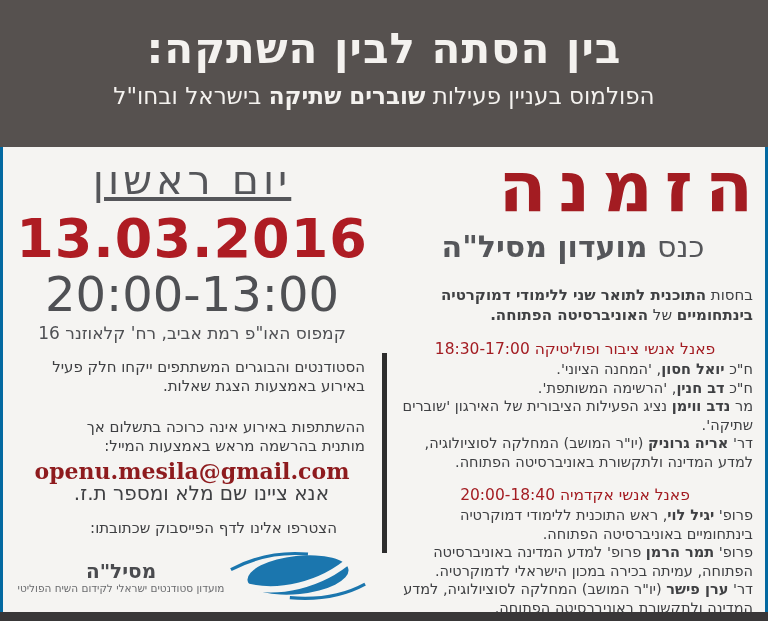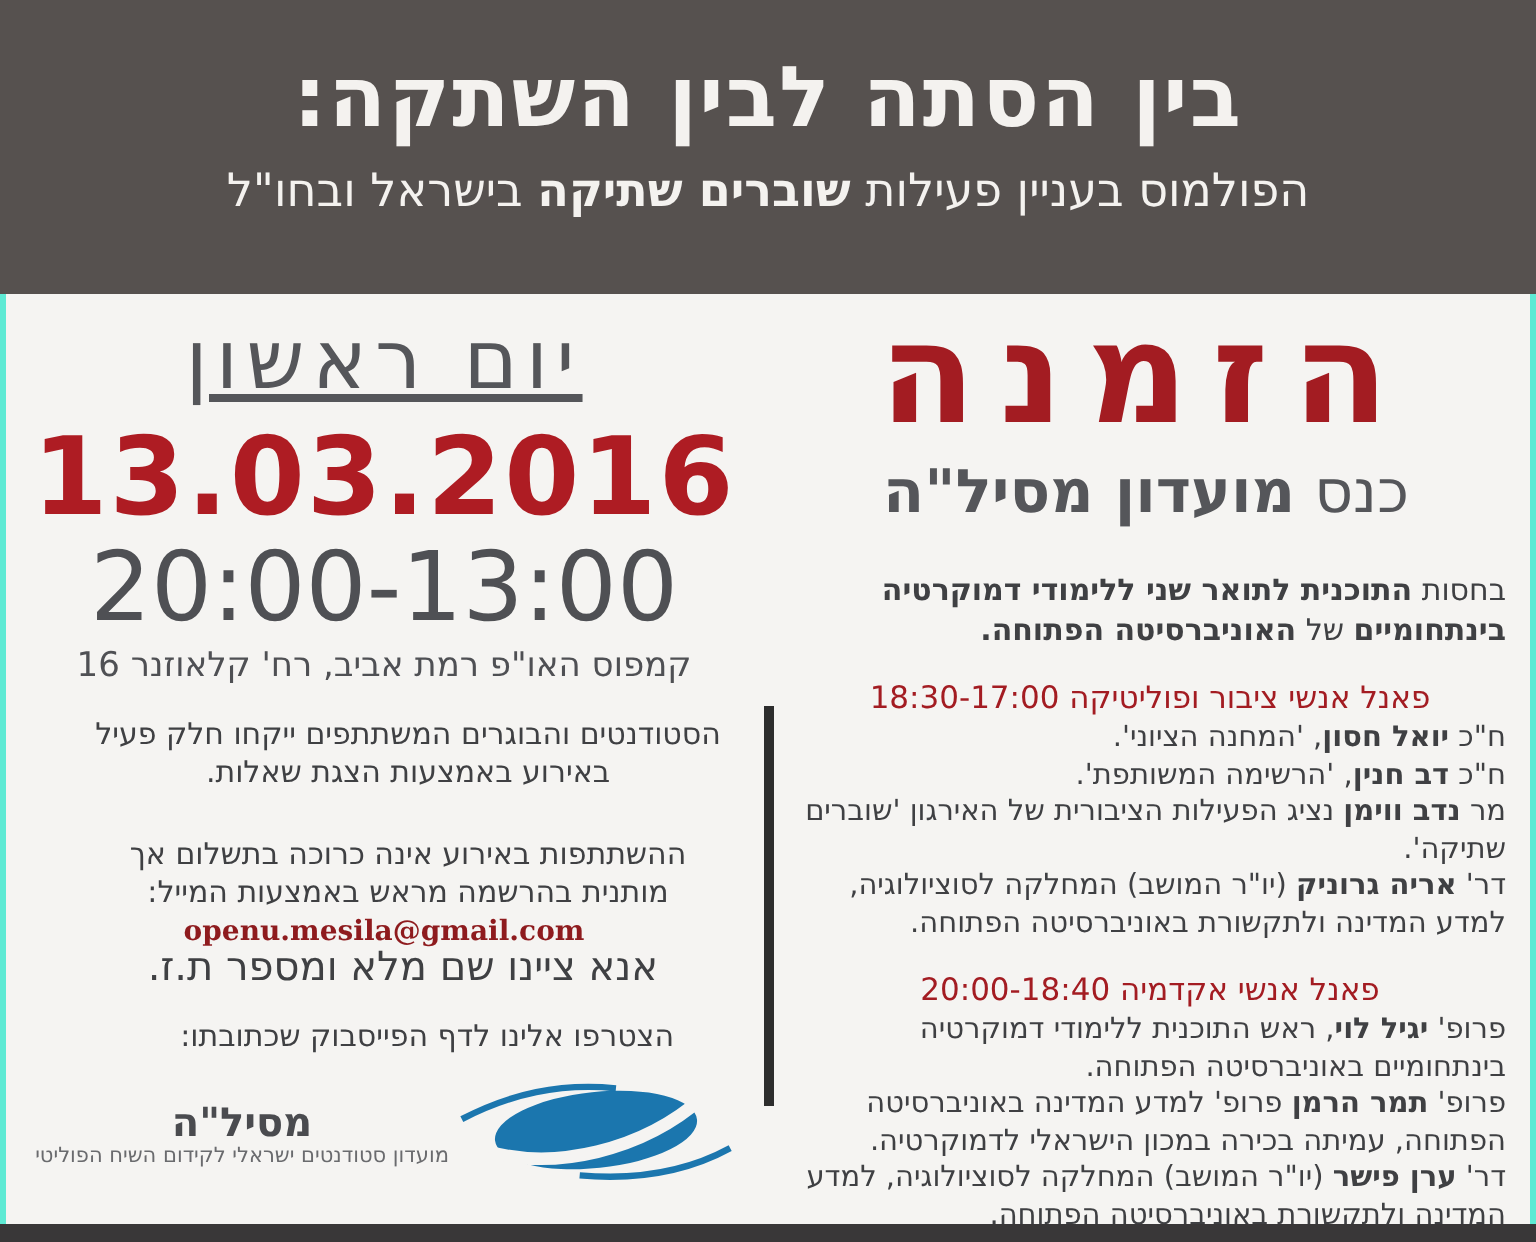--- a/index.html
+++ b/index.html
@@ -1,39 +1,39 @@
 <!DOCTYPE html>
 <html lang="he"><head>
 <meta charset="utf-8">
 <style>
   * { margin:0; padding:0; box-sizing:border-box; }
   body { background:#222; font-family:"DejaVu Sans", sans-serif; }
   .poster {
     position:relative; width:768px; height:621px;
-    background:#5eead4; overflow:hidden; margin:0 auto;
+    background:#0369a1; overflow:hidden; margin:0 auto;
   }
   
   .top-bar {
     position:absolute; top:0; left:0; width:768px; height:147px;
     background:#56514f; color:#f4f2ef; text-align:center; direction:rtl;
   }
   .top-bar h1 { margin-top:24px; font-size:42px; font-weight:bold; letter-spacing:1px; }
   .top-bar .subtitle { margin-top:10px; font-size:23px; font-weight:normal; }
   .top-bar .subtitle b { font-weight:bold;text-align:center; }
   
   .content {
     position:absolute; top:147px; left:3px; right:3px; bottom:9px;
     background:#f5f4f2; direction:rtl;
   }
   .bottom-bar { position:absolute; bottom:0; left:0; width:768px; height:9px; background:#393738; }
   .num { direction:ltr; unicode-bidi:isolate; }
   
   .col-invite { position:absolute; top:0; right:0; width:384px; height:465px; }
   .invite-title {
-    margin-top:0; text-align:center; color:#a31c22;
+    margin-top:0; color:#a31c22;
     font-family:"DejaVu Serif","DejaVu Sans",serif;
     font-size:70px; line-height:80px; font-weight:bold; letter-spacing:12px;
   }
   .invite-sub { text-align:center; color:#55565a; font-size:30px; line-height:36px; margin-top:2px; }
   .invite-sub b { font-weight:bold; }
   .sponsor {
     margin-top:20px; padding:0 12px 0 30px; text-align:right;
     font-size:15px; line-height:20px; color:#3f4043;
   }
   .sponsor b { font-weight:bold; }
@@ -47,27 +47,27 @@
   .event-day {
     margin-top:2px; text-align:center; color:#55565a;
     font-size:41px; line-height:62px; letter-spacing:4px; font-weight:normal;text-decoration:underline;
   }
   .event-date {
     text-align:center; color:#ae1c23; font-size:54px; line-height:56px;
     font-weight:bold; letter-spacing:1px;
   }
   .event-time { text-align:center; color:#4f5054; font-size:48px; line-height:54px; }
   .event-loc { text-align:center; color:#4f5054; font-size:17px; line-height:21px; margin-top:2px; }
-  .note { font-size:15px; line-height:19px; color:#3f4043; text-align:center; padding:0 16px 0 40px; }
+  .note { font-size:15px; line-height:19px; color:#3f4043; text-align:right; padding:0 16px 0 40px; }
   .participation { margin-top:14px; }
   .registration { margin-top:22px; }
   .email-link {
     display:block; margin-top:2px; text-align:center; color:#8e1b1e;
     font-family:"DejaVu Serif","Liberation Serif",serif;
-    font-size:14px; font-weight:bold; text-decoration:none;
+    font-size:22px; font-weight:bold; text-decoration:none;
   }
   .id-note { text-align:right; padding-right:52px; font-size:20px; line-height:19px; color:#3f4043; }
   .fb-note { margin-top:16px; text-align:right; padding-right:44px; font-size:15px; color:#3f4043;padding-left:36px; }
   .fb-link {
     display:block; text-align:center; color:#8e1b1e;
     font-family:"DejaVu Serif","Liberation Serif",serif;
     font-size:20px; font-weight:bold; text-decoration:none; margin-top:1px;
   }
   
   .logo-row { margin-top:10px; display:flex; justify-content:center; align-items:center; gap:6px; }

